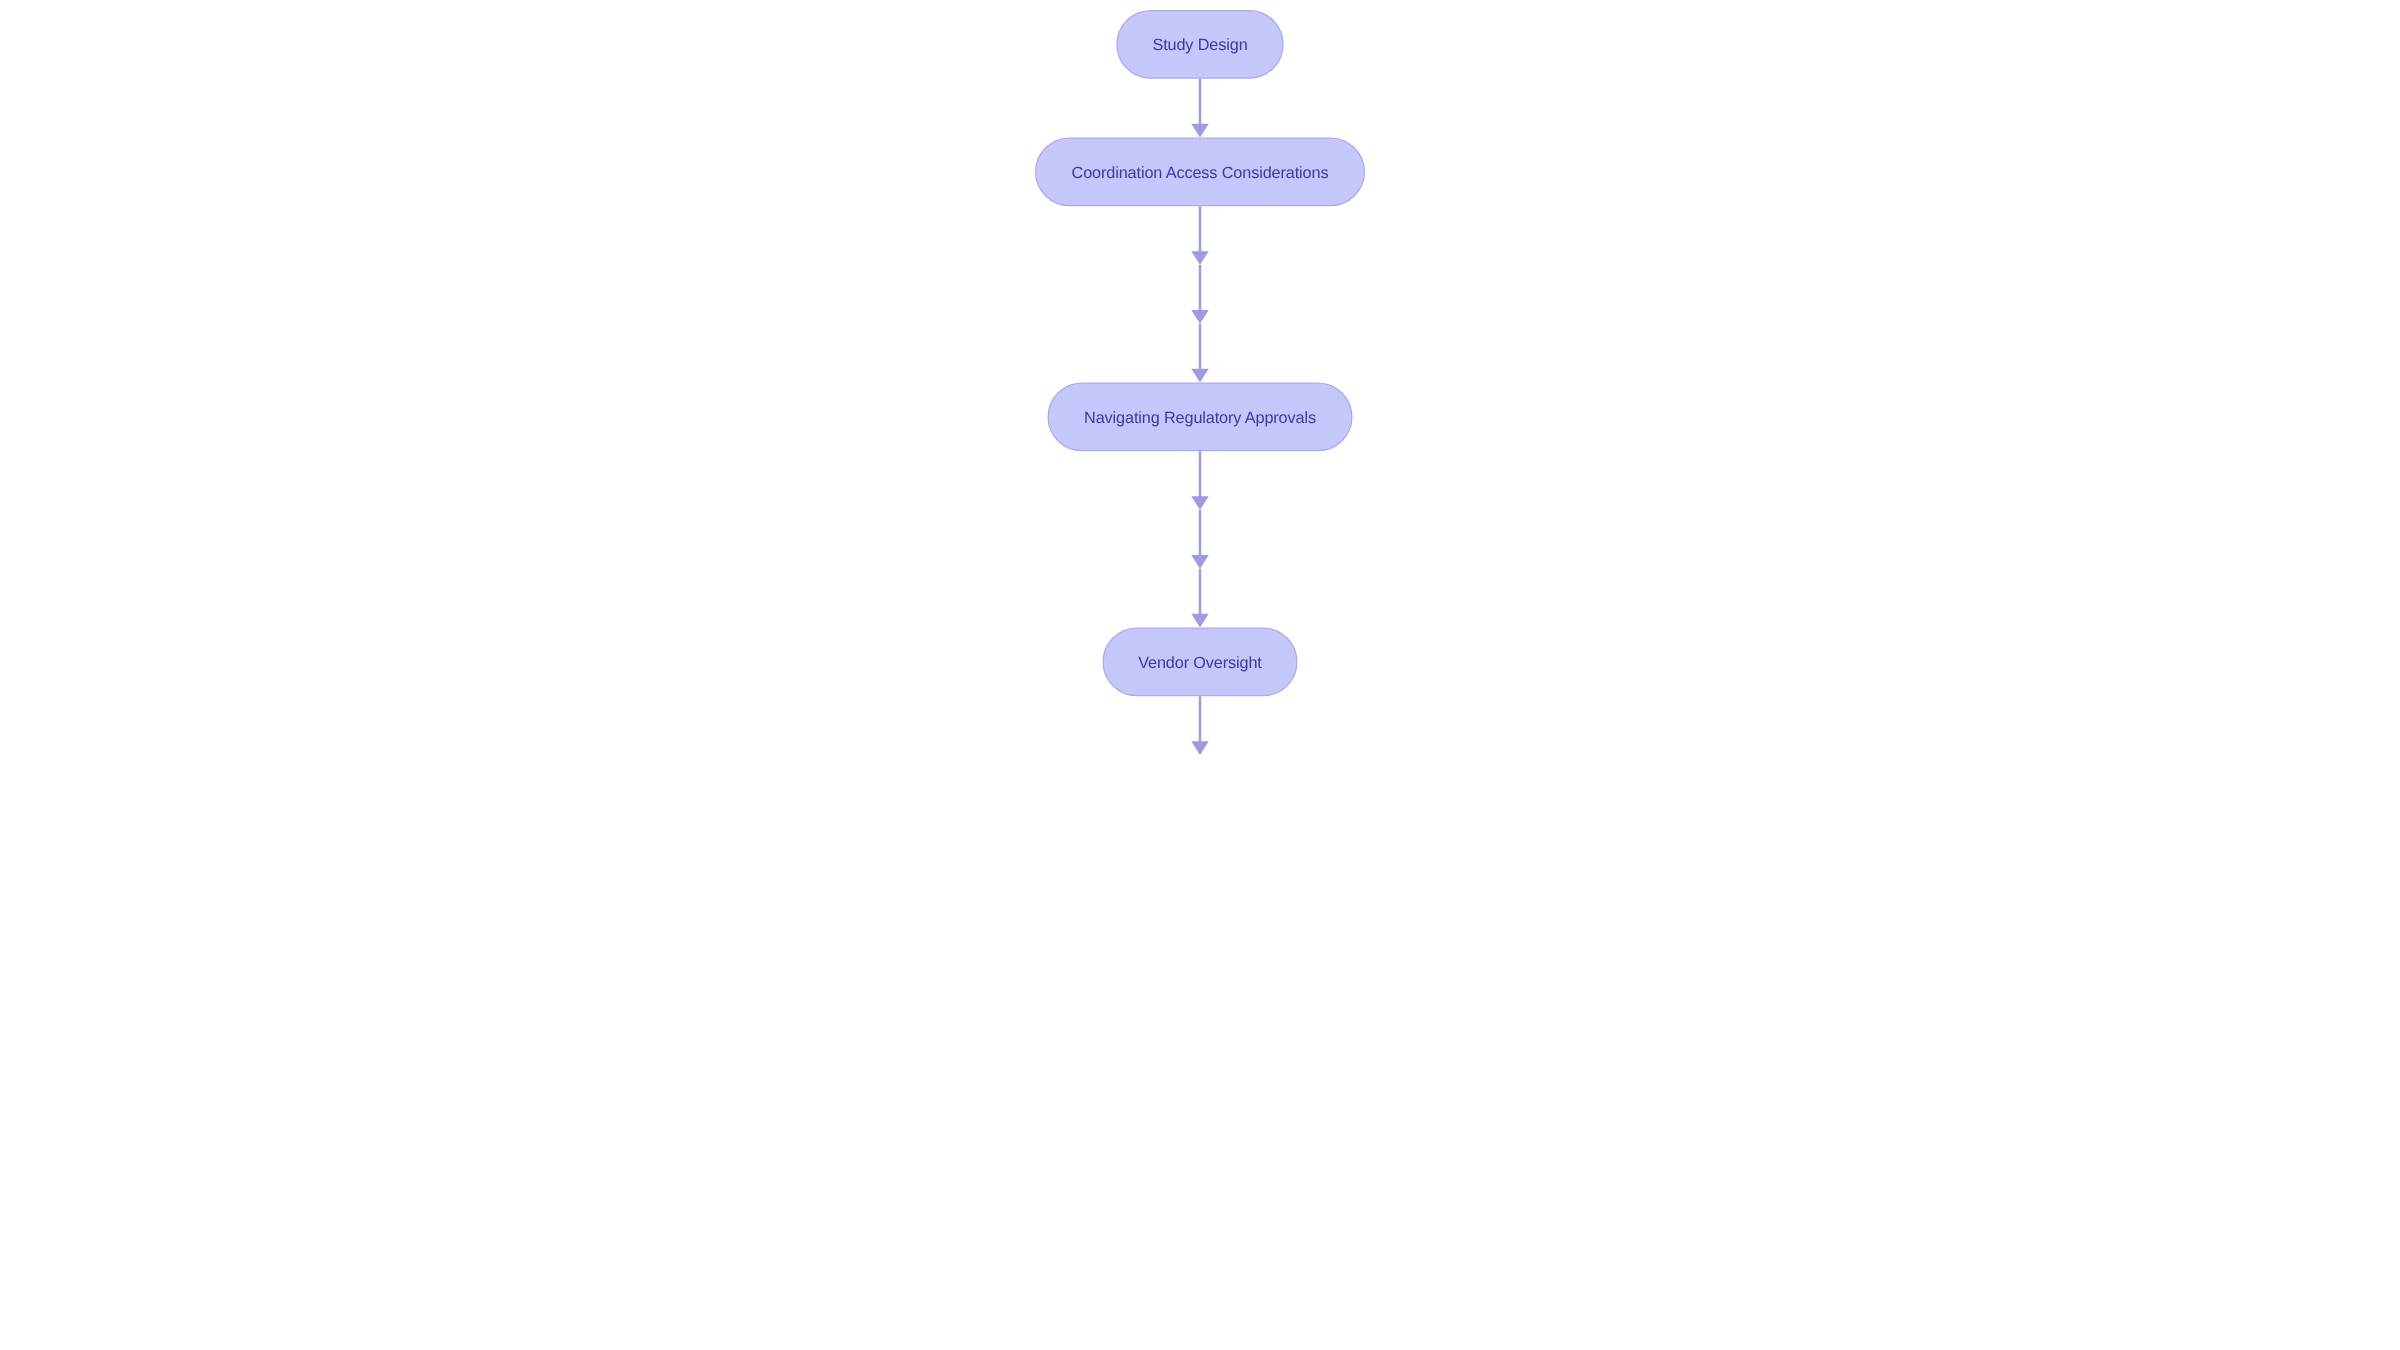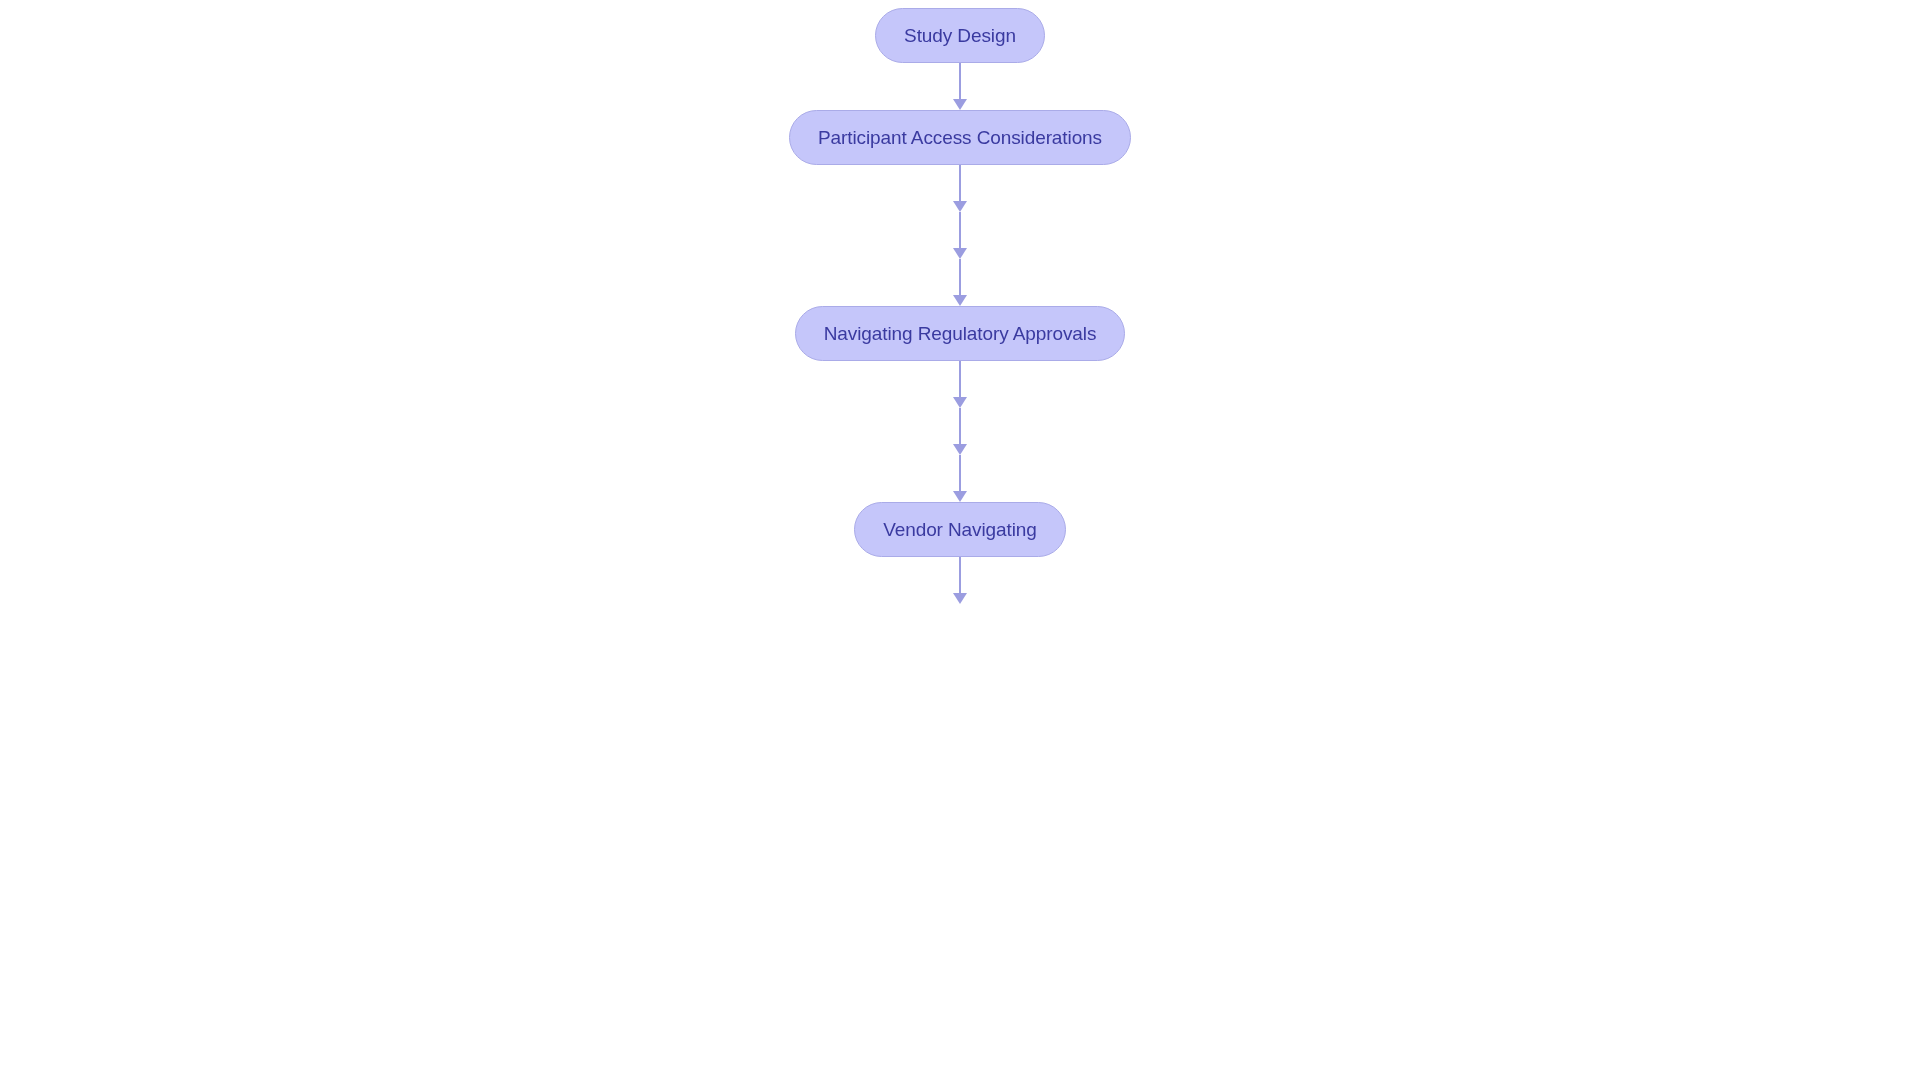--- a/index.html
+++ b/index.html
@@ -34,21 +34,21 @@
     padding-top: 8px;
     box-sizing: border-box;
   }
 
   .flow-node {
     box-sizing: border-box;
     background: #c5c6fa;
     border: 1px solid #aaabe8;
     border-radius: 999px;
     color: #3a3aa0;
-    font-size: 19px;
+    font-size: 13px;
     font-family: "Liberation Sans", sans-serif;
     letter-spacing: -0.1px;
     line-height: 1;
     height: 55px;
     display: flex;
     align-items: center;
     justify-content: center;
     padding: 0 28px;
     white-space: nowrap;
   }
@@ -90,21 +90,21 @@
     <div class="flow-node">
       <span>Study Design</span>
     </div>
 
     <div class="flow-connector">
       <span class="conn-line"></span>
       <span class="conn-head"></span>
     </div>
 
     <div class="flow-node">
-      <span>Participant Access Considerations</span>
+      <span>Coordination Access Considerations</span>
     </div>
 
     <div class="flow-connector">
       <span class="conn-line"></span>
       <span class="conn-head"></span>
     </div>
 
 
     <div class="flow-connector">
       <span class="conn-line"></span>
@@ -132,21 +132,21 @@
       <span class="conn-head"></span>
     </div>
 
 
     <div class="flow-connector">
       <span class="conn-line"></span>
       <span class="conn-head"></span>
     </div>
 
     <div class="flow-node">
-      <span>Vendor Navigating</span>
+      <span>Vendor Oversight</span>
     </div>
 
     <div class="flow-connector">
       <span class="conn-line"></span>
       <span class="conn-head"></span>
     </div>
 
 
   </div>
 </div>

